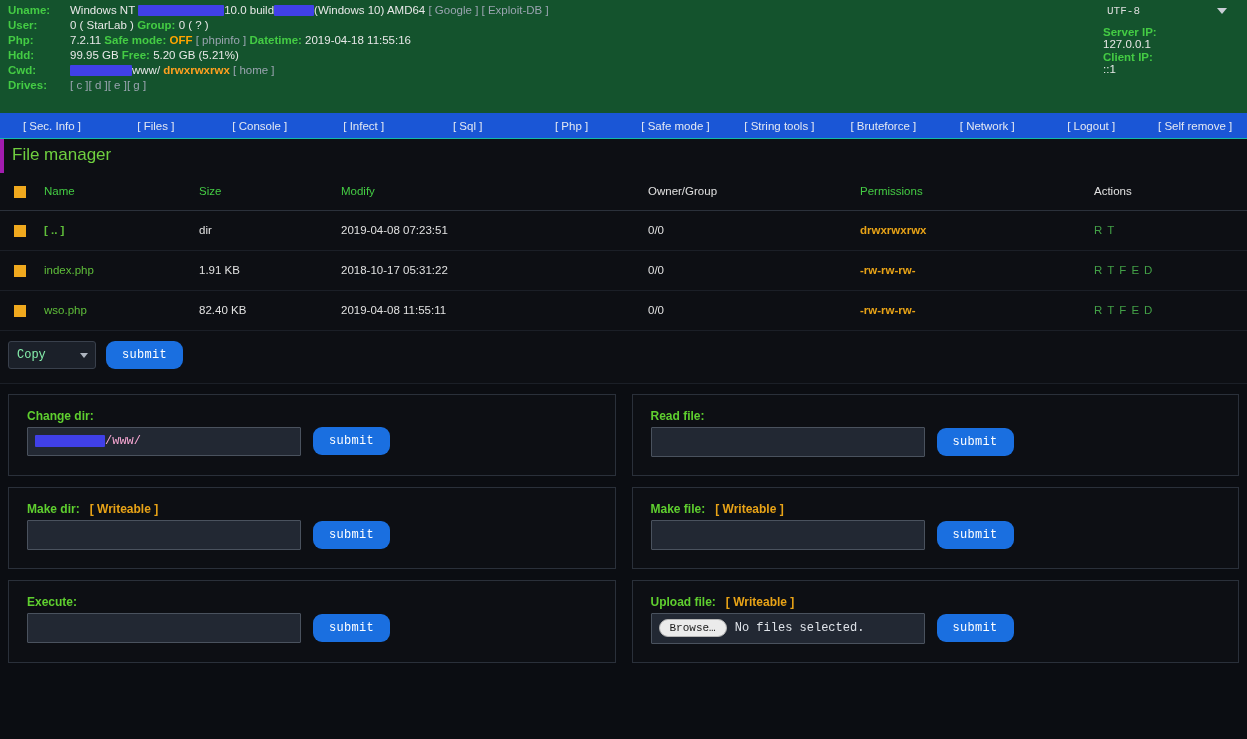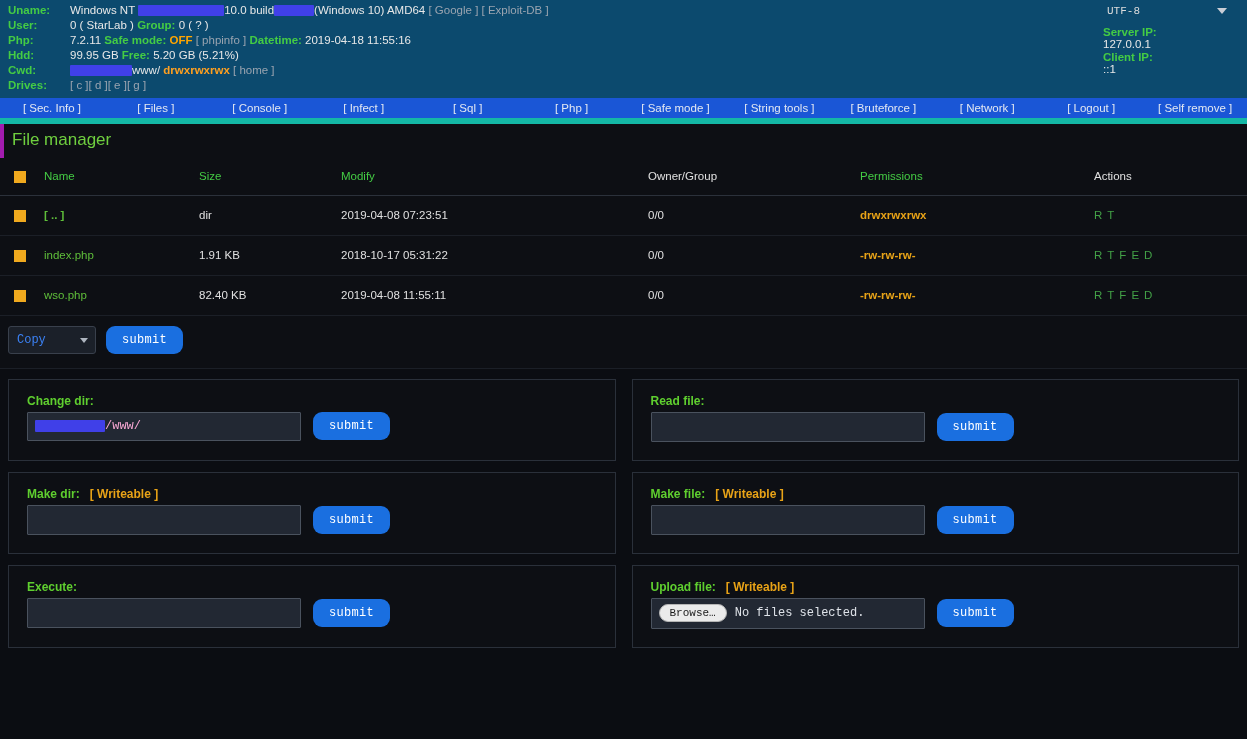--- a/index.html
+++ b/index.html
@@ -9,23 +9,23 @@
     width: 1247px; height: 739px;
     background: #0b0d12;
     font-family: "Liberation Sans", sans-serif;
     overflow: hidden;
   }
   a { text-decoration: none; }
 
   
   #header {
     position: relative;
-    background: #0c4a6e;
+    background: #14532d;
     padding: 4px 24px 6px 8px;
-    height: 98px;
+    height: 113px;
   }
   .info-table { border-collapse: collapse; font-size: 11.5px; }
   .info-table td { padding: 0 0 3px 0; vertical-align: top; white-space: nowrap; }
   .info-label {
     color: #44cc44; font-weight: bold; padding-right: 12px !important;
     width: 62px;
   }
   .info-val { color: #e8e8e8; }
   .redact {
     display: inline-block;
@@ -65,21 +65,21 @@
   }
   .ip-label { color: #44cc44; font-weight: bold; display: block; }
   .ip-val { color: #e8e8e8; display: block; margin-bottom: 1px; }
 
   
   #nav {
     background: #1a56d6;
     height: 26px;
     display: flex;
     align-items: center;
-    border-bottom: 6px solid #14b8a6;
+    border-bottom: 1px solid #14b8a6;
   }
   .nav-item {
     color: #e3e8f2; font-size: 11.5px; font-family: "Liberation Sans", sans-serif;
     white-space: nowrap; cursor: pointer; flex: 1 1 0; text-align: center;
   }
 
   
   #fm-title-wrap {
     background: #0d0f14;
     border-left: 4px solid #a21caf;
@@ -118,21 +118,21 @@
   .perm-file { color: #e8a317; font-weight: bold; }
   .act { color: #43a047; margin-right: 5px; cursor: pointer; font-size: 11.5px; }
 
   
   #action-bar {
     background: #0d0f14; padding: 10px 8px 14px 8px;
     display: flex; align-items: center; gap: 10px;
     border-bottom: 1px solid #1b1f27;
   }
   #action-select {
-    background: #1b2029; color: #3b82f6; border: 1px solid #39404c;
+    background: #1b2029; color: #86efac; border: 1px solid #39404c;
     border-radius: 3px; padding: 6px 22px 6px 8px;
     font-family: "Liberation Mono", monospace; font-size: 12px;
     width: 88px; -webkit-appearance: none; appearance: none; cursor: pointer;
   }
   .select-wrap { position: relative; display: inline-block; }
   .select-wrap::after {
     content: ""; position: absolute; right: 8px; top: 12px;
     width: 0; height: 0; border-left: 4px solid transparent;
     border-right: 4px solid transparent; border-top: 5px solid #aeb5bf;
     pointer-events: none;

